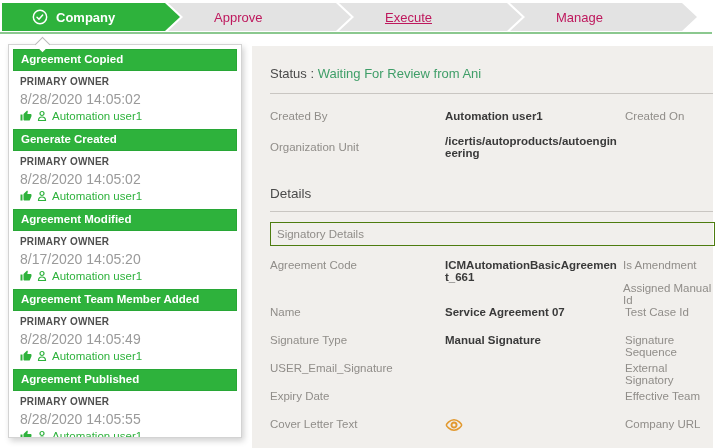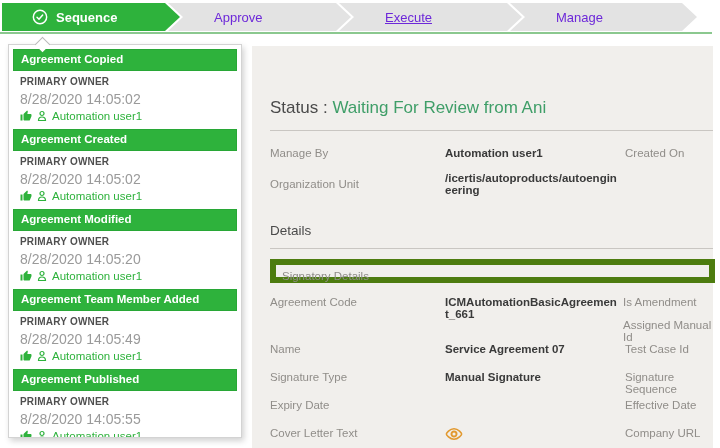--- a/index.html
+++ b/index.html
@@ -2,21 +2,21 @@
 <html><head>
 <meta charset="utf-8">
 <style>
   * { margin:0; padding:0; box-sizing:border-box; }
   html,body { width:720px; height:448px; background:#ffffff; overflow:hidden;
               font-family:"Liberation Sans", sans-serif; }
   .viewport { position:relative; width:720px; height:448px; }
 
   
   .stages { position:absolute; top:3px; left:2px; display:flex; height:28px; z-index:4; }
-  .stage { height:28px; background:#e3e3e3; color:#6d28d9; font-size:13px;
+  .stage { height:28px; background:#e3e3e3; color:#be185d; font-size:13px;
            display:flex; align-items:center; padding-left:46px;
            clip-path: polygon(0 0, calc(100% - 15px) 0, 100% 50%, calc(100% - 15px) 100%, 0 100%, 15px 50%);
            margin-left:-12px; cursor:pointer; }
   .stage.first { clip-path: polygon(0 0, calc(100% - 15px) 0, 100% 50%, calc(100% - 15px) 100%, 0 100%);
                  margin-left:0; padding-left:30px; }
   .stage.active { background:#2eb23c; color:#ffffff; font-weight:600; gap:8px; }
   .stage-underline { position:absolute; top:32px; left:0; width:712px; height:2px;
                      background:#8bc88f; z-index:1; }
   .notch { position:absolute; top:39px; left:37px; width:11px; height:11px;
            background:#ffffff; border-left:1px solid #b9b9b9; border-top:1px solid #b9b9b9;
@@ -31,57 +31,57 @@
   .tl-meta { padding:5px 7px 7px; }
   .tl-role { font-size:10px; font-weight:700; color:#4f4f4f; letter-spacing:.2px; }
   .tl-time { font-size:14px; color:#9a9a9a; margin-top:4px; }
   .tl-user { display:flex; align-items:center; gap:4px; color:#2eb23c;
              font-size:11.5px; margin-top:3px; cursor:pointer; }
   .tl-user svg { flex:0 0 auto; }
 
   
   .main { position:absolute; left:252px; top:46px; width:461px; height:402px;
           background:#f1efec; padding:20px 0 0 18px; }
-  .status-line { font-size:17px; color:#4a4a4a;margin-top:32px; }
+  .status-line { font-size:13px; color:#4a4a4a; }
   .status-line .val { color:#3f9e68; }
   .divider { border-bottom:1px solid #c9c6c2; width:443px; }
   .status-divider { margin-top:12px; }
 
   .grid-row { display:flex; align-items:flex-start; width:443px; }
   .col-label { width:175px; font-size:11.5px; color:#908d89; }
   .col-value { width:180px; font-size:11.5px; font-weight:700; color:#3a3a3a;
                overflow-wrap:anywhere; padding-right:4px; }
   .col-right { flex:1; font-size:11.5px; color:#908d89; }
   .summary .grid-row { margin-top:16px; }
   .summary .grid-row + .grid-row { margin-top:13px;align-items:center; }
 
   .details-heading { margin-top:27px; font-size:13.5px; color:#4a4a4a; }
   .details-divider { margin-top:10px; }
-  .signatory-box { margin-top:10px; width:445px; height:24px; border:6px solid #4d7c0f;
+  .signatory-box { margin-top:10px; width:445px; height:24px; border:1px solid #4d7c0f;
                    font-size:11.5px; color:#8f8c88; line-height:22px; padding-left:6px;
                    cursor:pointer; }
   .fields { margin-top:13px; }
   .fields .grid-row { min-height:28px; }
   .right-stack div + div { margin-top:11px; }
   .eye-btn { display:inline-block; cursor:pointer; line-height:0; }
 </style>
 </head>
 <body>
 
 <div class="viewport">
 
   <div class="stages">
     <div class="stage first active" style="width:178px;">
       <span style="line-height:0;">
         <svg width="16" height="16" viewBox="0 0 24 24">
           <circle cx="12" cy="12" r="10" fill="none" stroke="#ffffff" stroke-width="2.2"></circle>
           <path d="M7.5 12.5l3 3 5.5-6.5" fill="none" stroke="#ffffff" stroke-width="2.2" stroke-linecap="round" stroke-linejoin="round"></path>
         </svg>
       </span>
-      <span>Sequence</span>
+      <span>Company</span>
     </div>
     <div class="stage" style="width:183px;">
       <span>Approve</span>
     </div>
     <div class="stage" style="width:183px;text-decoration:underline;">
       <span>Execute</span>
     </div>
     <div class="stage" style="width:187px;">
       <span>Manage</span>
     </div>
@@ -107,21 +107,21 @@
                 <circle cx="12" cy="7" r="4"></circle>
                 <path d="M5 21c0-3.9 3.1-7 7-7s7 3.1 7 7z"></path>
               </svg>
           </span>
           <span>Automation user1</span>
         </div>
       </div>
     </div>
 
     <div>
-      <div class="tl-bar">Agreement Created</div>
+      <div class="tl-bar">Generate Created</div>
       <div class="tl-meta">
         <div class="tl-role">PRIMARY OWNER</div>
         <div class="tl-time">8/28/2020 14:05:02</div>
         <div class="tl-user">
           <span style="line-height:0;">
             <svg width="12" height="12" viewBox="0 0 24 24" fill="#2eb23c">
                 <path d="M1 21h4V9H1v12zM23 10c0-1.1-.9-2-2-2h-6.31l.95-4.57.03-.32c0-.41-.17-.79-.44-1.06L14.17 1 7.59 7.59C7.22 7.95 7 8.45 7 9v10c0 1.1.9 2 2 2h9c.83 0 1.54-.5 1.84-1.22l3.02-7.05c.09-.23.14-.47.14-.73v-2z"></path>
               </svg>
           </span>
           <span style="line-height:0;">
@@ -132,21 +132,21 @@
           </span>
           <span>Automation user1</span>
         </div>
       </div>
     </div>
 
     <div>
       <div class="tl-bar">Agreement Modified</div>
       <div class="tl-meta">
         <div class="tl-role">PRIMARY OWNER</div>
-        <div class="tl-time">8/28/2020 14:05:20</div>
+        <div class="tl-time">8/17/2020 14:05:20</div>
         <div class="tl-user">
           <span style="line-height:0;">
             <svg width="12" height="12" viewBox="0 0 24 24" fill="#2eb23c">
                 <path d="M1 21h4V9H1v12zM23 10c0-1.1-.9-2-2-2h-6.31l.95-4.57.03-.32c0-.41-.17-.79-.44-1.06L14.17 1 7.59 7.59C7.22 7.95 7 8.45 7 9v10c0 1.1.9 2 2 2h9c.83 0 1.54-.5 1.84-1.22l3.02-7.05c.09-.23.14-.47.14-.73v-2z"></path>
               </svg>
           </span>
           <span style="line-height:0;">
             <svg width="12" height="12" viewBox="0 0 24 24" fill="none" stroke="#2eb23c" stroke-width="2.4">
                 <circle cx="12" cy="7" r="4"></circle>
                 <path d="M5 21c0-3.9 3.1-7 7-7s7 3.1 7 7z"></path>
@@ -206,21 +206,21 @@
   <div class="main">
 
     <div class="status-line">
       <span>Status :</span>
       <span class="val">Waiting For Review from Ani</span>
     </div>
     <div class="divider status-divider"></div>
 
     <div class="summary">
       <div class="grid-row">
-        <div class="col-label">Manage By</div>
+        <div class="col-label">Created By</div>
         <div class="col-value">Automation user1</div>
         <div class="col-right">Created On</div>
       </div>
       <div class="grid-row">
         <div class="col-label">Organization Unit</div>
         <div class="col-value">/icertis/autoproducts/autoengineering</div>
         <div class="col-right"></div>
       </div>
     </div>
 
@@ -245,25 +245,30 @@
         <div class="col-value">Service Agreement 07</div>
         <div class="col-right">Test Case Id</div>
       </div>
 
       <div class="grid-row">
         <div class="col-label">Signature Type</div>
         <div class="col-value">Manual Signature</div>
         <div class="col-right">Signature Sequence</div>
       </div>
 
+      <div class="grid-row">
+        <div class="col-label">USER_Email_Signature</div>
+        <div class="col-value"></div>
+        <div class="col-right">External Signatory</div>
+      </div>
 
       <div class="grid-row">
         <div class="col-label">Expiry Date</div>
         <div class="col-value"></div>
-        <div class="col-right">Effective Date</div>
+        <div class="col-right">Effective Team</div>
       </div>
 
       <div class="grid-row">
         <div class="col-label">Cover Letter Text</div>
         <div class="col-value">
           <span class="eye-btn">
             <svg width="18" height="14" viewBox="0 0 24 18">
               <path d="M12 2C6 2 1.8 8 1.8 9S6 16 12 16s10.2-6 10.2-7S18 2 12 2z" fill="none" stroke="#e2992f" stroke-width="2.1"></path>
               <circle cx="12" cy="9" r="3.4" fill="none" stroke="#e2992f" stroke-width="2.6"></circle>
             </svg>

